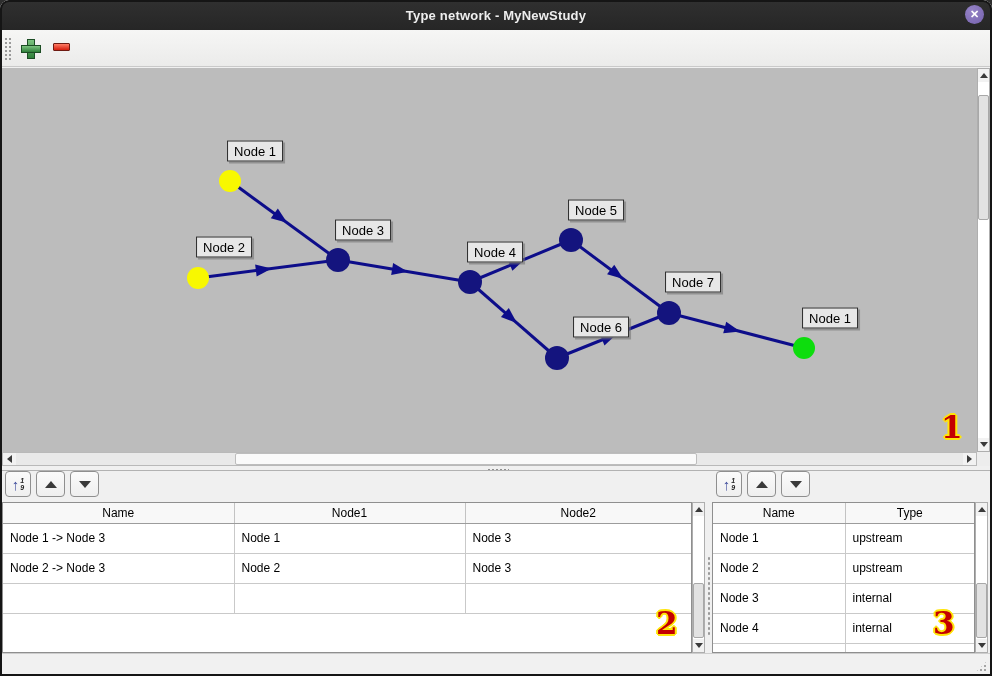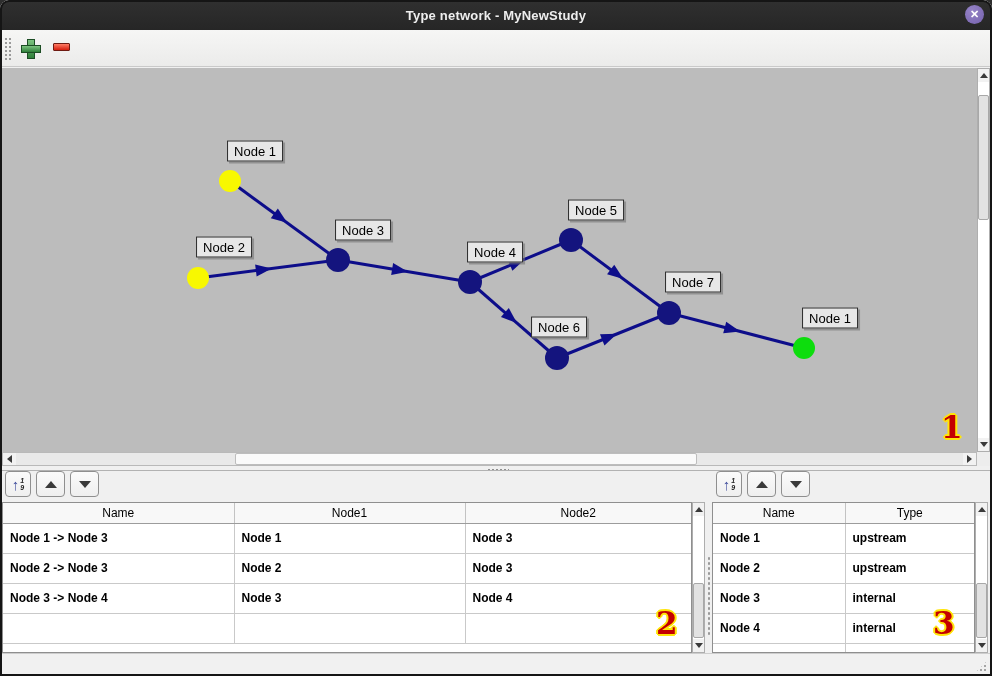--- a/index.html
+++ b/index.html
@@ -69,21 +69,21 @@
   .sorticon{display:flex;align-items:center;line-height:1;}
   .sorticon .arrow{color:#44519e;font-size:15px;font-weight:bold;}
   .sorticon .nums{display:flex;flex-direction:column;font-size:7px;color:#222;margin-left:1px;font-weight:bold;}
 
   
   .tablebox{position:absolute;top:502px;background:#fff;border:1px solid #8f8f8f;overflow:hidden;}
   .tablebox table{border-collapse:collapse;table-layout:fixed;width:100%;font-size:12px;color:#000;}
   .tablebox th{height:20px;font-weight:normal;text-align:center;background:#f8f8f8;
     border-right:1px solid #c3c3c3;border-bottom:1px solid #9c9c9c;padding:0 4px;overflow:hidden;}
   .tablebox td{height:30px;border-right:1px solid #c9c9c9;border-bottom:1px solid #c9c9c9;
-    padding:0 0 0 7px;overflow:hidden;white-space:nowrap;background:#fff;font-weight:bold;}
+    padding:0 0 0 7px;overflow:hidden;white-space:nowrap;background:#fff;}
   .tablebox th:last-child,.tablebox td:last-child{border-right:none;}
   .left-table{left:2px;width:690px;height:151px;}
   .right-table{left:712px;width:263px;height:151px;}
   .left-table-sb{left:692px;top:502px;width:13px;height:151px;}
   .right-table-sb{left:975px;top:502px;width:13px;height:151px;}
   .vsplit-dots{position:absolute;left:707px;top:556px;width:4px;height:80px;
     background-image:radial-gradient(#9a9a9a .9px,transparent 1.1px);background-size:4px 5px;cursor:col-resize;}
 
   
   .statusbar{position:absolute;left:0;top:653px;width:100%;height:23px;background:#f1f1f1;border-top:1px solid #cdcdcd;}
@@ -144,21 +144,21 @@
         <circle cx="555" cy="290" r="12" fill="#14147e"></circle>
         <circle cx="667" cy="245" r="12" fill="#14147e"></circle>
         <circle cx="802" cy="280" r="11" fill="#0ddd0d"></circle>
       </svg>
     <div>
         <div class="node-label" style="left: 253px; top: 83px;">Node 1</div>
         <div class="node-label" style="left: 222px; top: 179px;">Node 2</div>
         <div class="node-label" style="left: 361px; top: 162px;">Node 3</div>
         <div class="node-label" style="left: 493px; top: 184px;">Node 4</div>
         <div class="node-label" style="left: 594px; top: 142px;">Node 5</div>
-        <div class="node-label" style="left: 557px; top: 259px;">Node 6</div>
+        <div class="node-label" style="left: 599px; top: 259px;">Node 6</div>
         <div class="node-label" style="left: 691px; top: 214px; text-align: right;">Node 7</div>
         <div class="node-label" style="left: 828px; top: 250px;">Node 1</div>
       </div>
   </div>
 
   <div class="sb-v canvas-vscroll">
     <div class="sb-btn" style="left:0;top:0;width:100%;height:13px;">
         <span class="tri tri-up"></span>
       </div>
     <div class="sb-thumb-v" style="top:26px;height:125px;"></div>
@@ -233,25 +233,20 @@
             <td>Node 1 -&gt; Node 3</td>
             <td>Node 1</td>
             <td>Node 3</td>
           </tr>
           <tr>
             <td>Node 2 -&gt; Node 3</td>
             <td>Node 2</td>
             <td>Node 3</td>
           </tr>
           <tr>
-            <td>Node 3 -&gt; Node 4</td>
-            <td>Node 3</td>
-            <td>Node 4</td>
-          </tr>
-          <tr>
             <td></td>
             <td></td>
             <td></td>
           </tr>
         </tbody>
     </table>
   </div>
   <div class="sb-v left-table-sb">
     <div class="sb-btn" style="left:0;top:0;width:100%;height:13px;">
         <span class="tri tri-up"></span>

